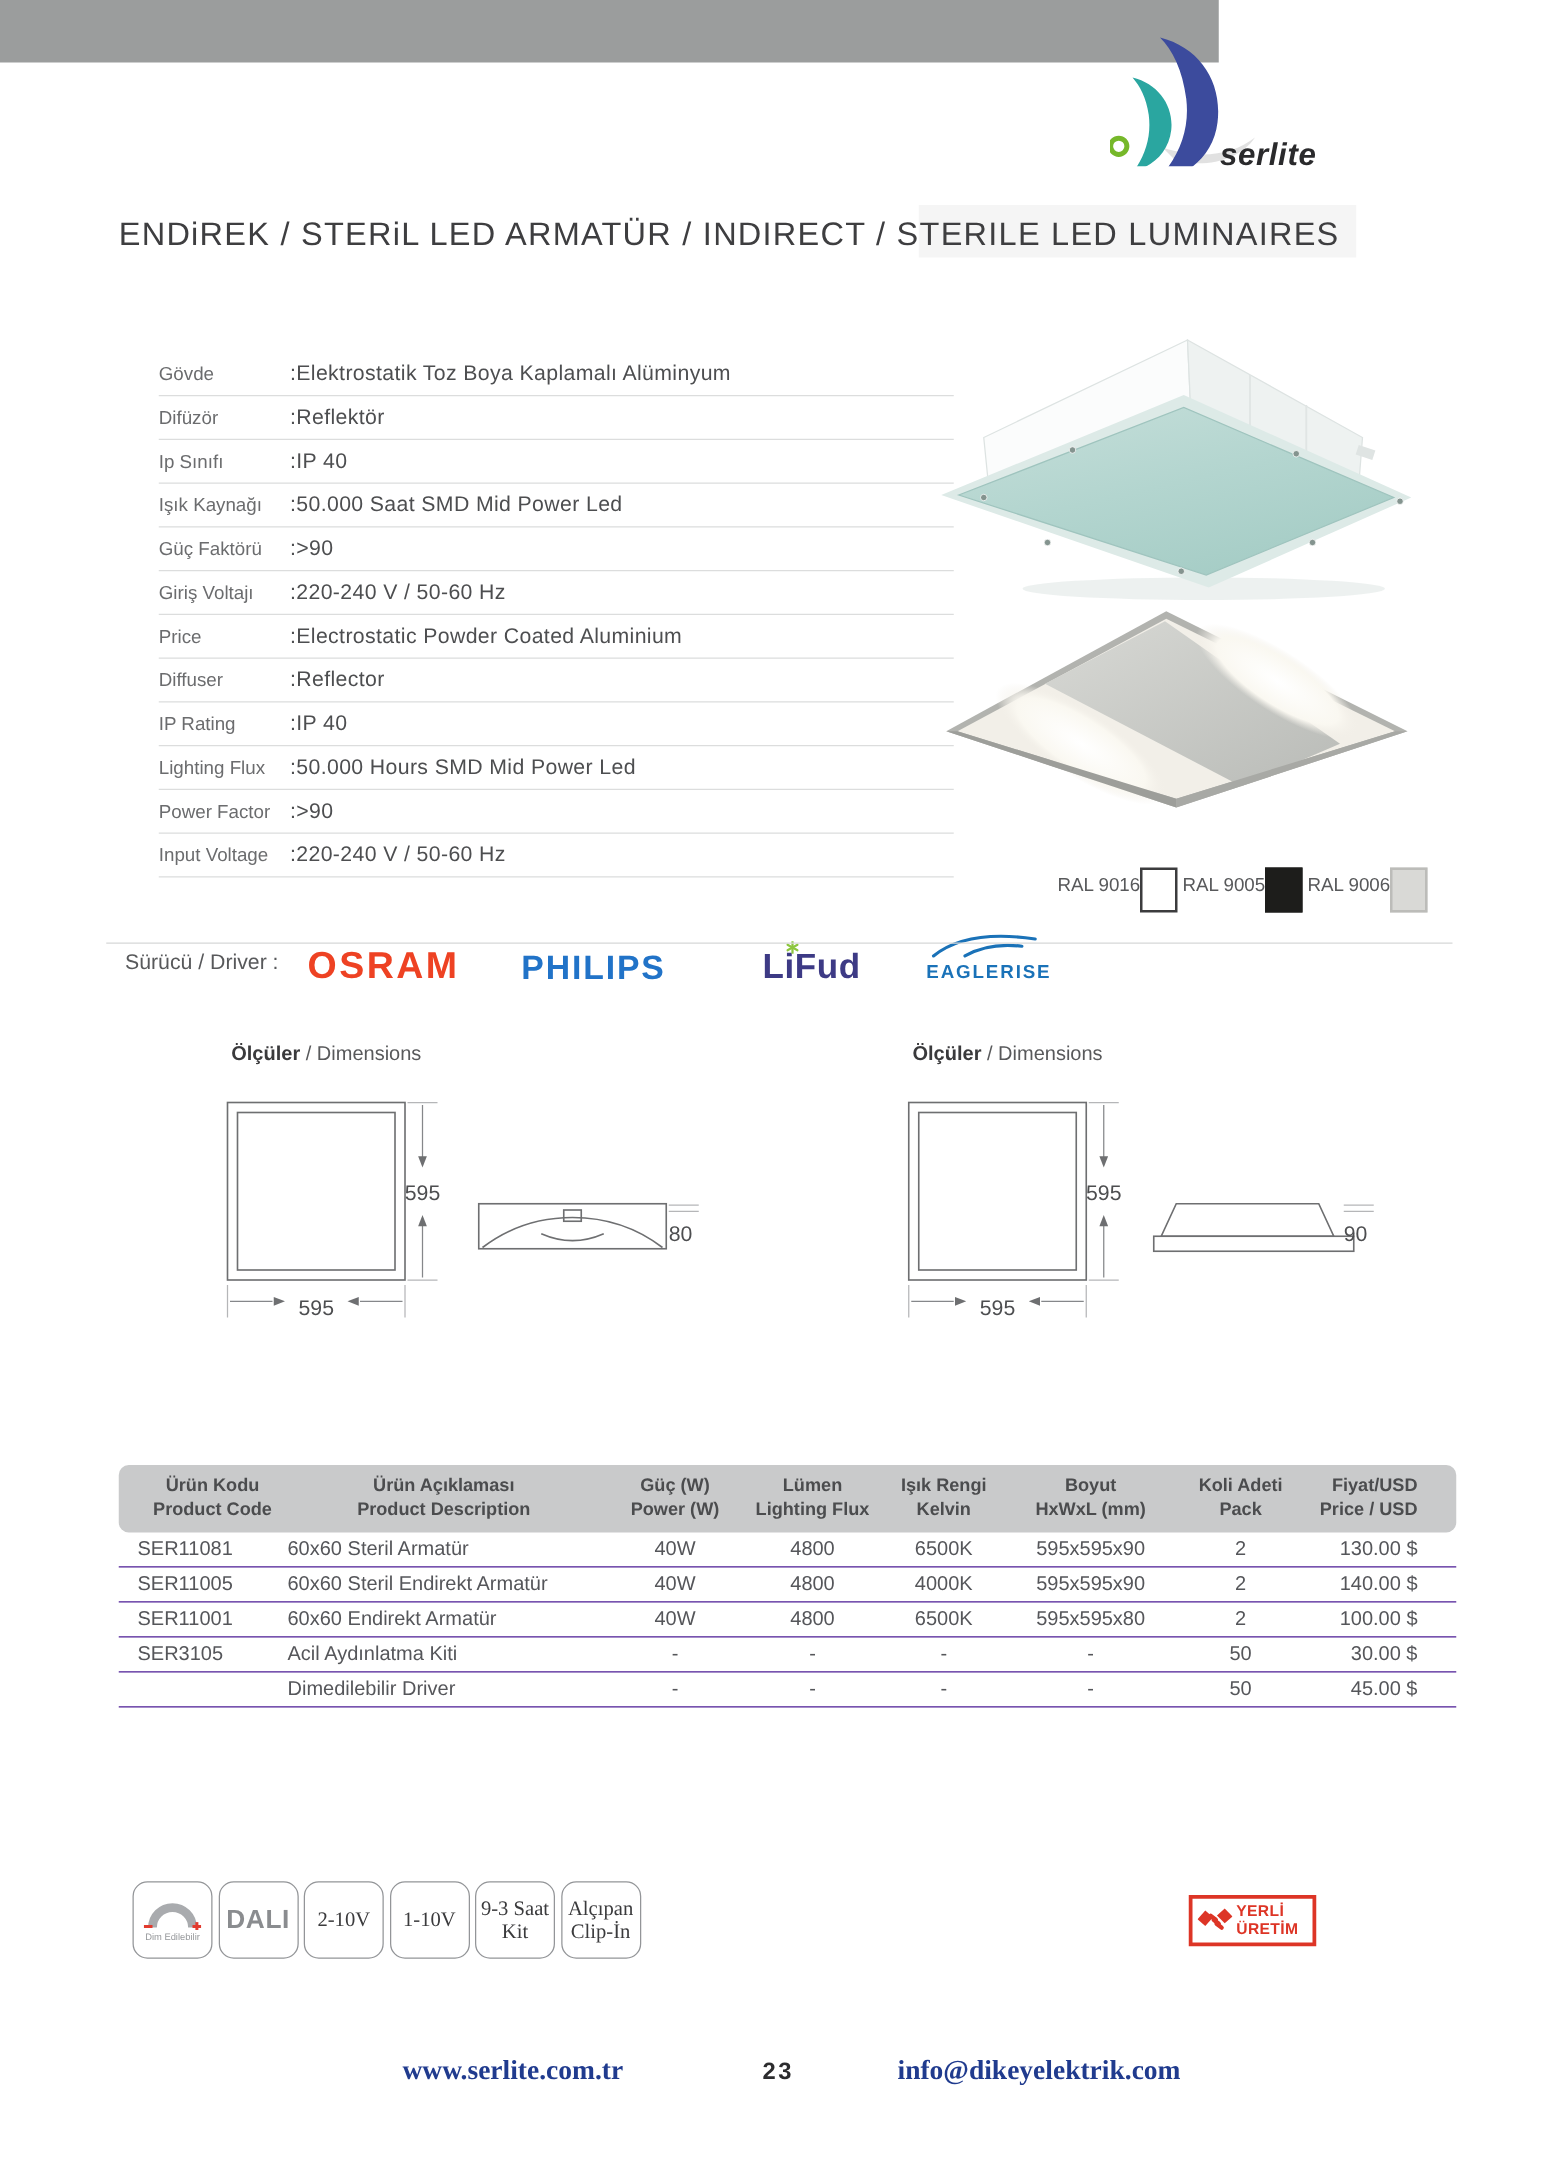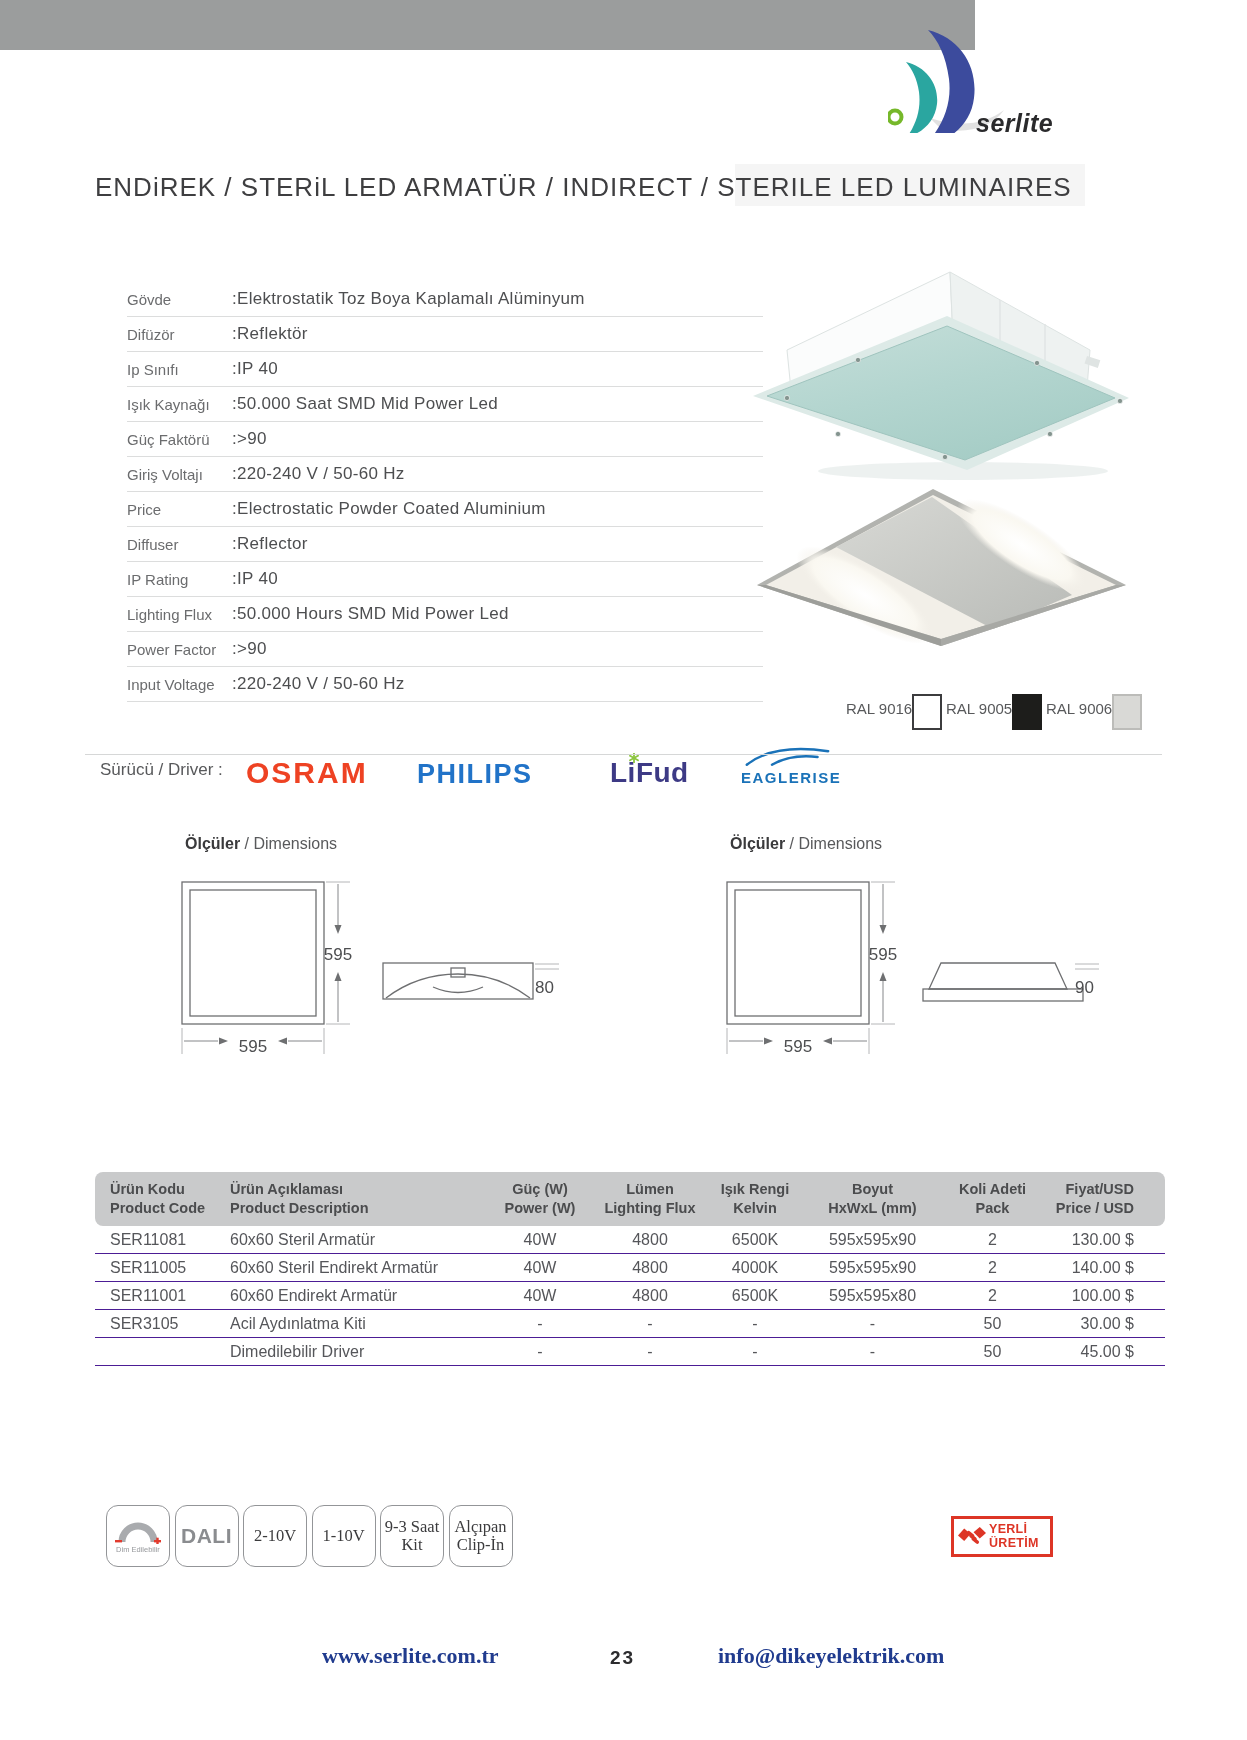--- a/index.html
+++ b/index.html
@@ -62,21 +62,21 @@
   .dim-svg .tick{stroke:#b5b6b8;stroke-width:1;fill:none;}
   .dim-svg .arrow{fill:#6e6f71;stroke:none;}
   .dim-block .profile-reflector,.dim-block .profile-recessed{display:none;}
   .dim-block[data-profile="reflector"] .profile-reflector{display:inline;}
   .dim-block[data-profile="recessed"] .profile-recessed{display:inline;}
 
   
   .ptable{position:absolute;left:95px;top:1172px;width:1070px;}
   .thead{display:grid;grid-template-columns:120px 250px 120px 100px 110px 125px 115px 100px;
          padding:0 15px;background:#c9cacb;border-radius:8px;height:54px;align-items:center;}
-  .th{font-size:14.5px;font-weight:700;color:#4b4c4e;line-height:1.32;}
+  .th{font-size:14.5px;font-weight:700;color:#4b4c4e;line-height:1.32;text-align:center;}
   .thead .th:nth-child(n+3):nth-child(-n+7){text-align:center;}
   .thead .th:nth-child(8){text-align:right;padding-right:16px;}
   .trow{display:grid;grid-template-columns:120px 250px 120px 100px 110px 125px 115px 100px;
         padding:0 15px;height:27px;align-items:center;border-bottom:1px solid #4c1d95;}
   .td{font-size:16px;color:#55565a;white-space:nowrap;}
   .trow .td:nth-child(n+3):nth-child(-n+7){text-align:center;}
   .trow .td:nth-child(8){text-align:right;padding-right:16px;}
 
   
   .badges{position:absolute;left:106px;top:1505px;display:flex;gap:4.5px;}

